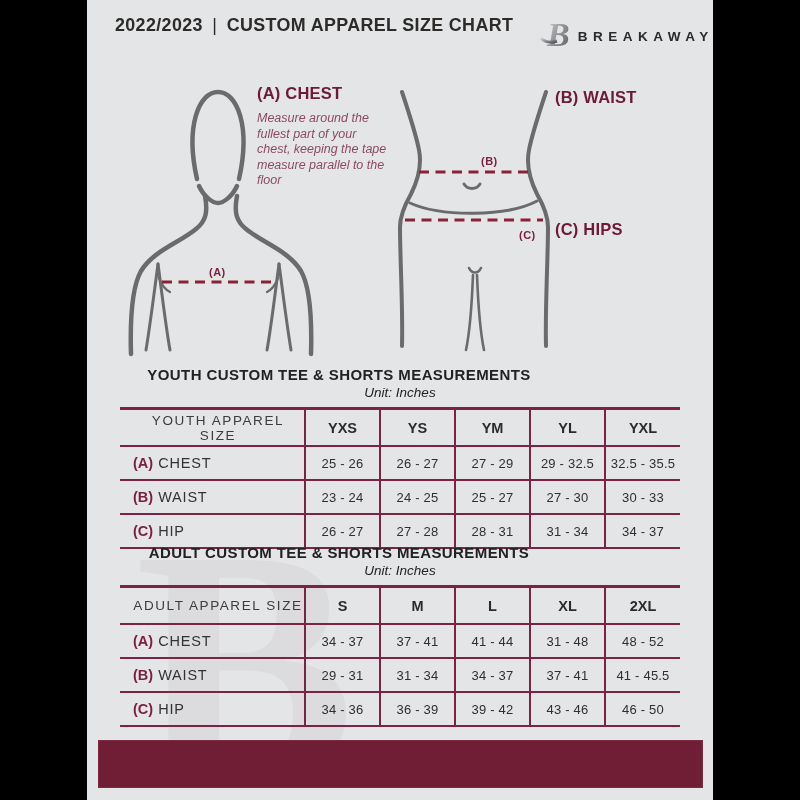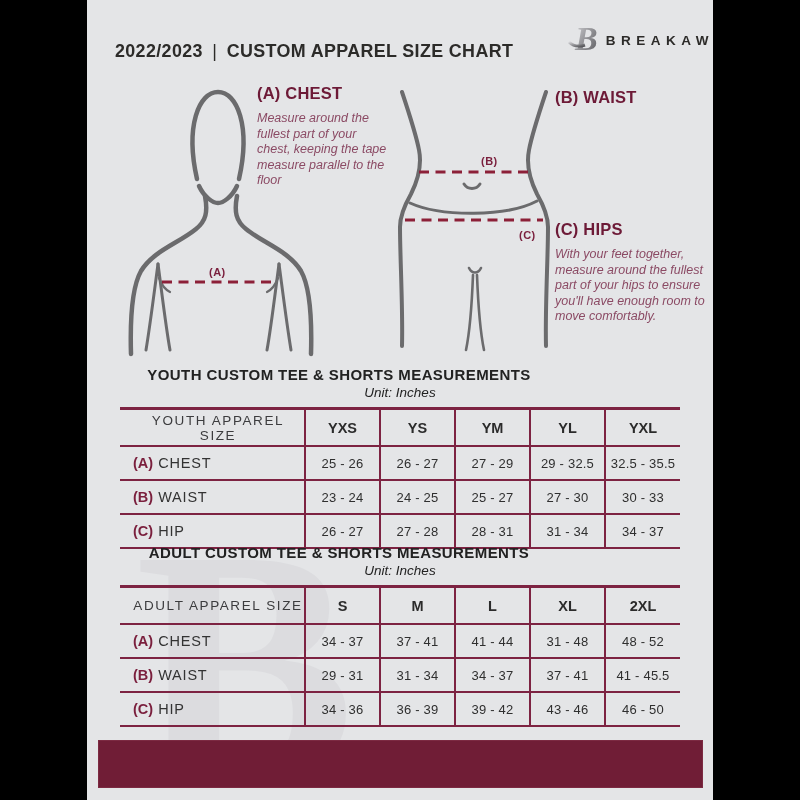--- a/index.html
+++ b/index.html
@@ -6,22 +6,22 @@
   body{width:800px;height:800px;position:relative;overflow:hidden;
        font-family:"Liberation Sans",sans-serif;}
   .page{position:absolute;left:87px;top:0;width:626px;height:800px;
         background:#e4e5e7;overflow:hidden;}
   .watermark{position:absolute;left:48px;top:500px;font-family:"Liberation Serif",serif;
         font-weight:bold;font-size:330px;line-height:1;color:#d6d6da;opacity:.55;
         z-index:0;user-select:none;}
   .layer{position:absolute;inset:0;z-index:1;}
 
   
-  .header{position:absolute;left:28px;top:22px;width:570px;height:40px;
-          display:flex;justify-content:space-between;align-items:flex-end;gap:28px;}
+  .header{position:absolute;left:28px;top:14px;width:570px;height:40px;
+          display:flex;justify-content:space-between;align-items:flex-start;}
   .hdr-title{font-size:19px;font-weight:bold;color:#2c2b29;letter-spacing:.4px;
              white-space:nowrap;transform:scaleX(.94);transform-origin:left center;}
   .hdr-title .sep{margin:0 10px;font-weight:normal;color:#2c2b29;}
   .brand{display:flex;align-items:center;gap:9px;}
   .brand-name{font-size:13.5px;font-weight:bold;color:#2c2b29;letter-spacing:5.5px;}
 
   
   .diagrams{position:absolute;left:0;top:78px;width:626px;height:288px;}
   .fig{position:absolute;}
   .inst{position:absolute;}
@@ -142,21 +142,20 @@
           <path class="stroke" stroke-width="2.6" d="M84 189 C 85 215 86 240 91 264"></path>
         </svg>
       </div>
 
       <div class="inst" style="left:468px;top:10px;width:150px">
         <h3>(B) WAIST</h3>
       </div>
 
       <div class="inst" style="left:468px;top:142px;width:150px">
         <h3>(C) HIPS</h3>
-        <p>With your feet together, measure around the fullest part of your hips to ensure you'll have enough room to move comfortably.</p>
       </div>
     </div>
 
     <div class="sec-title" style="top:366px">YOUTH CUSTOM TEE &amp; SHORTS MEASUREMENTS</div>
     <div class="sec-unit" style="top:385px">Unit: Inches</div>
 
     <table class="size-table" style="top:407px">
       <colgroup>
           <col class="c0">
           <col class="cn">

